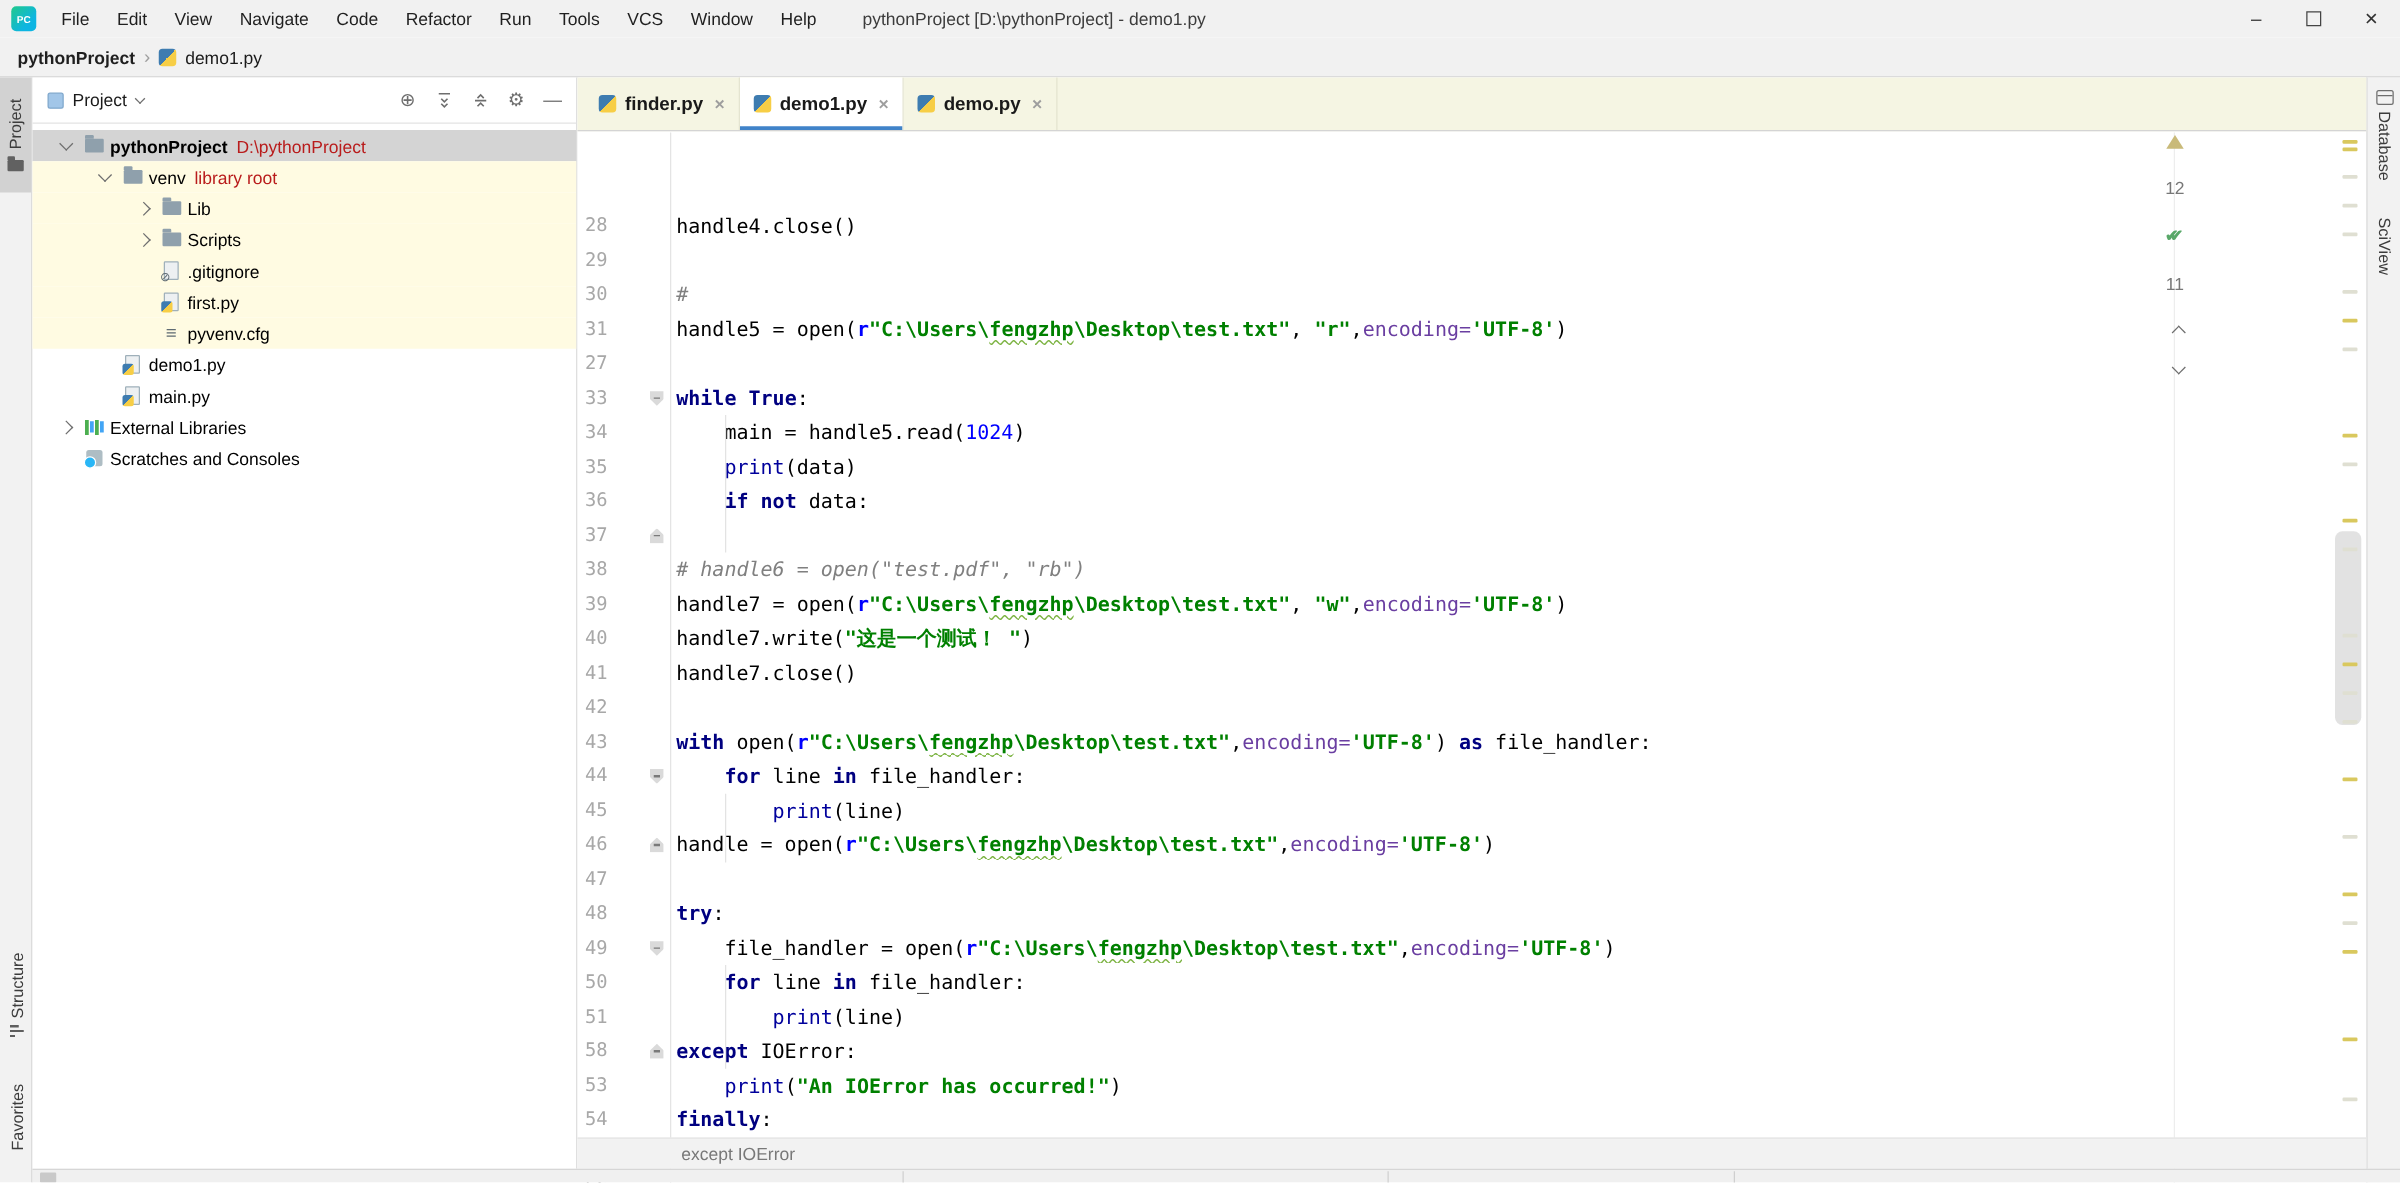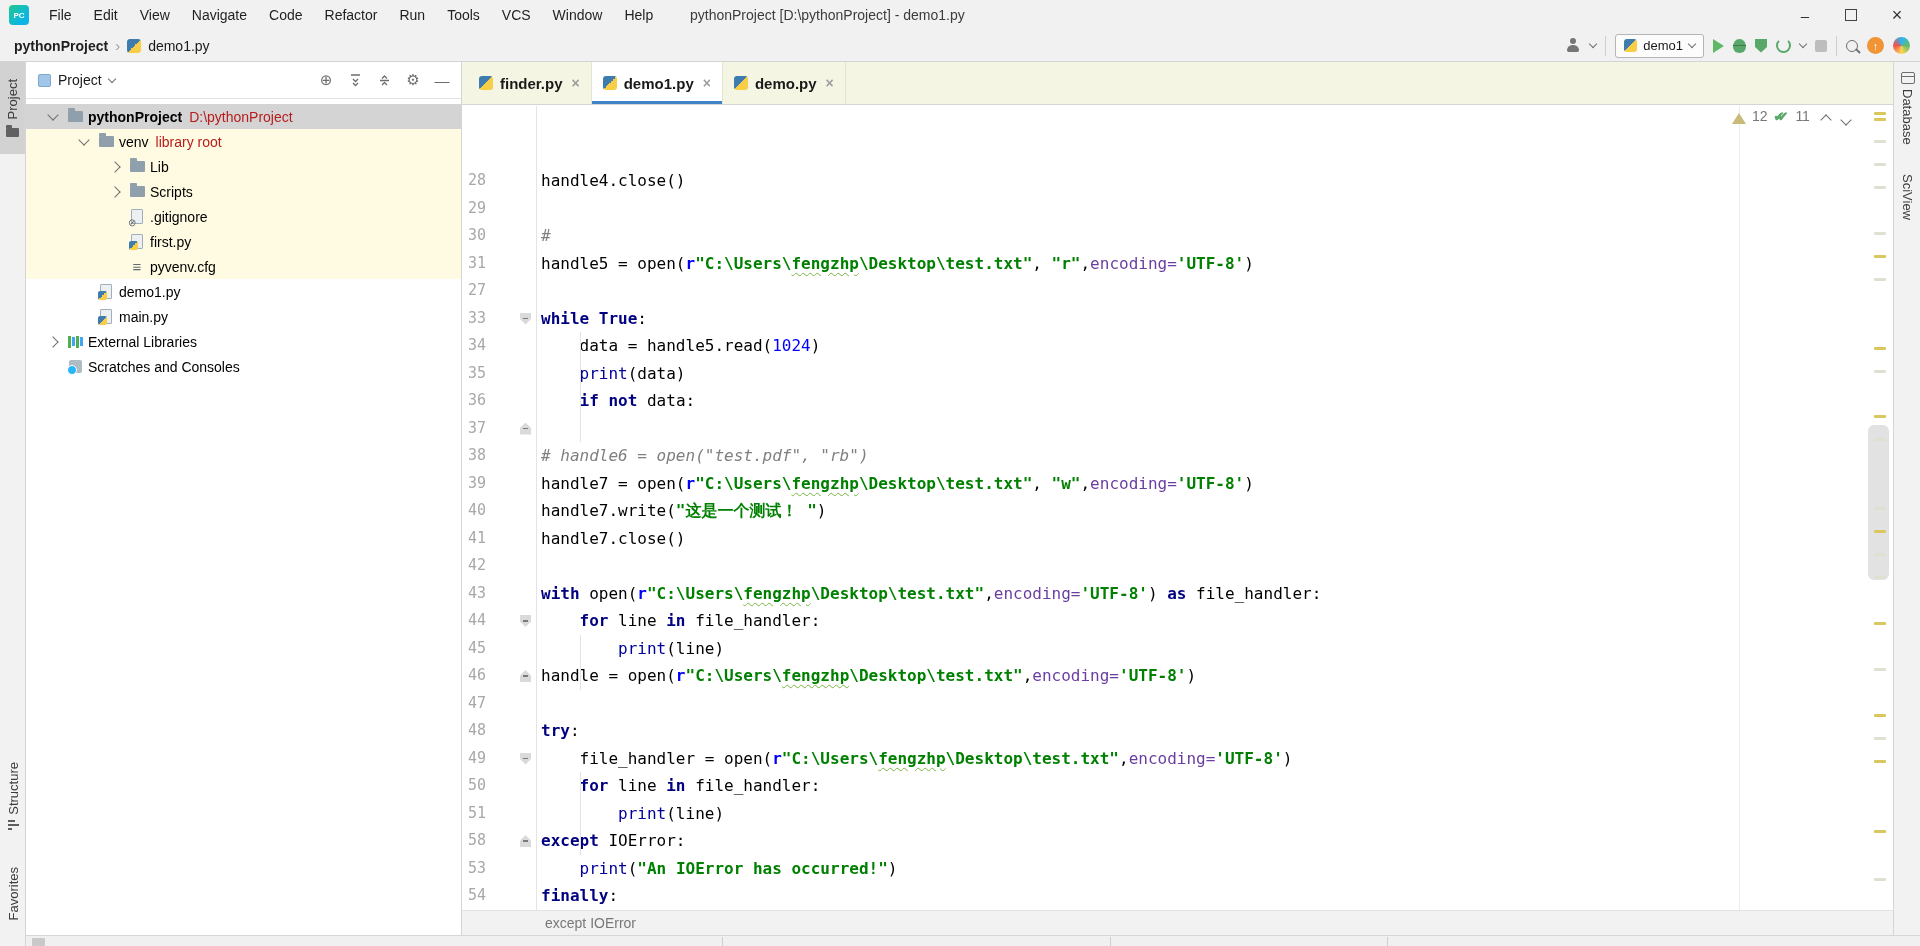--- a/index.html
+++ b/index.html
@@ -107,21 +107,21 @@
   .tk-s{color:#008000;font-weight:bold;}
   .tk-st{color:#008000;font-weight:bold;text-decoration:underline wavy #7CB342;text-decoration-thickness:1px;text-underline-offset:3px;}
   .tk-n{color:#0000FF;}
   .tk-r{color:#0000FF;font-weight:bold;}
   .tk-c{color:#808080;}
   .tk-ci{color:#808080;font-style:italic;}
   .tk-b{color:#00009C;}
   .tk-p{color:#6A3EA1;}
   .indent-guide{position:absolute;width:1px;background:#E3E3E3;}
   #margin-guide{position:absolute;left:1277px;top:44px;width:1px;height:866px;background:#EDEDED;}
-  #insp-widget{position:absolute;left:1270px;top:46px;display:flex;align-items:flex-end;gap:6px;font-size:14px;color:#777;}
+  #insp-widget{position:absolute;left:1270px;top:46px;display:flex;align-items:center;gap:23px;font-size:14px;color:#777;flex-direction:column;}
   .warn-tri{width:0;height:0;border-left:7px solid transparent;border-right:7px solid transparent;border-bottom:11px solid #C9BA79;}
   .dblcheck{color:#59A869;font-size:13px;letter-spacing:-7px;padding-right:8px;font-weight:bold;}
   .mark{position:absolute;left:1412px;width:12px;height:3px;border-radius:1px;}
   #scroll-thumb{position:absolute;left:1406px;top:363px;width:21px;height:155px;background:rgba(150,150,150,0.28);border-radius:6px;}
   #bottom-crumbs{position:absolute;left:0;top:848px;width:100%;height:25px;background:#F2F2F2;border-top:1px solid #E3E3E3;box-sizing:border-box;
      display:flex;align-items:center;padding-left:83px;font-size:14px;color:#787878;}
   
   #statusbar{position:absolute;left:26px;top:935px;width:1894px;height:11px;background:#F0F0F0;border-top:1px solid #D6D6D6;box-sizing:border-box;}
   .status-sep{position:absolute;top:1px;width:1px;height:10px;background:#CFCFCF;}
   #status-grip{position:absolute;left:6px;top:2px;width:13px;height:8px;background:#C9C9C9;border-radius:1px;}
@@ -157,40 +157,20 @@
       </div>
   </div>
 </div>
 
 <div id="toolbar">
   <div id="crumbs">
     <span class="crumb-proj">pythonProject</span>
     <span class="crumb-sep">›</span>
     <span class="icon-python"></span>
     <span>demo1.py</span>
-  </div>
-  <div id="run-cluster">
-    <span class="person"></span>
-    <span class="chev down small"></span>
-    <span class="tsep"></span>
-    <div id="run-combo">
-      <span class="icon-python" style="width:13px;height:13px;"></span>
-      <span>demo1</span>
-      <span class="chev down small"></span>
-    </div>
-    <span class="play"></span>
-    <span class="bug"></span>
-    <span class="shield"></span>
-    <span class="refresh"></span>
-    <span class="chev down small"></span>
-    <span class="stopsq"></span>
-    <span class="tsep"></span>
-    <span class="magnifier"></span>
-    <span class="update-orb">↑</span>
-    <span class="sphere"></span>
   </div>
 </div>
 
 <div id="left-stripe">
   <div id="stripe-project">
     <span class="vlabel up">Project</span>
     <span class="mini-folder"></span>
   </div>
   <div class="stripe-item" style="top:700px;">
     <span class="vlabel up">Structure</span>
@@ -382,21 +362,21 @@
       <div class="fold-marker end" style="top: 668px;"></div>
     </div>
   <div id="gutter-sep"></div>
   <div id="code-lines">
       <div class="code-line"><span class="tk-d">handle4.close()</span></div>
       <div class="code-line"></div>
       <div class="code-line"><span class="tk-c">#</span></div>
       <div class="code-line"><span class="tk-d">handle5 = open(</span><span class="tk-r">r</span><span class="tk-s">"C:\Users\</span><span class="tk-st">fengzhp</span><span class="tk-s">\Desktop\test.txt"</span><span class="tk-d">, </span><span class="tk-s">"r"</span><span class="tk-d">,</span><span class="tk-p">encoding=</span><span class="tk-s">'UTF-8'</span><span class="tk-d">)</span></div>
       <div class="code-line"></div>
       <div class="code-line"><span class="tk-k">while</span><span class="tk-d"> </span><span class="tk-k">True</span><span class="tk-d">:</span></div>
-      <div class="code-line"><span class="tk-d">    data = handle5.read(</span><span class="tk-n">1024</span><span class="tk-d">)</span></div>
+      <div class="code-line"><span class="tk-d">    main = handle5.read(</span><span class="tk-n">1024</span><span class="tk-d">)</span></div>
       <div class="code-line"><span class="tk-d">    </span><span class="tk-b">print</span><span class="tk-d">(data)</span></div>
       <div class="code-line"><span class="tk-d">    </span><span class="tk-k">if</span><span class="tk-d"> </span><span class="tk-k">not</span><span class="tk-d"> data:</span></div>
       <div class="code-line"></div>
       <div class="code-line"><span class="tk-ci"># handle6 = open("test.pdf", "rb")</span></div>
       <div class="code-line"><span class="tk-d">handle7 = open(</span><span class="tk-r">r</span><span class="tk-s">"C:\Users\</span><span class="tk-st">fengzhp</span><span class="tk-s">\Desktop\test.txt"</span><span class="tk-d">, </span><span class="tk-s">"w"</span><span class="tk-d">,</span><span class="tk-p">encoding=</span><span class="tk-s">'UTF-8'</span><span class="tk-d">)</span></div>
       <div class="code-line"><span class="tk-d">handle7.write(</span><span class="tk-s">"这是一个测试！ "</span><span class="tk-d">)</span></div>
       <div class="code-line"><span class="tk-d">handle7.close()</span></div>
       <div class="code-line"></div>
       <div class="code-line"><span class="tk-k">with</span><span class="tk-d"> open(</span><span class="tk-r">r</span><span class="tk-s">"C:\Users\</span><span class="tk-st">fengzhp</span><span class="tk-s">\Desktop\test.txt"</span><span class="tk-d">,</span><span class="tk-p">encoding=</span><span class="tk-s">'UTF-8'</span><span class="tk-d">) </span><span class="tk-k">as</span><span class="tk-d"> file_handler:</span></div>
       <div class="code-line"><span class="tk-d">    </span><span class="tk-k">for</span><span class="tk-d"> line </span><span class="tk-k">in</span><span class="tk-d"> file_handler:</span></div>

